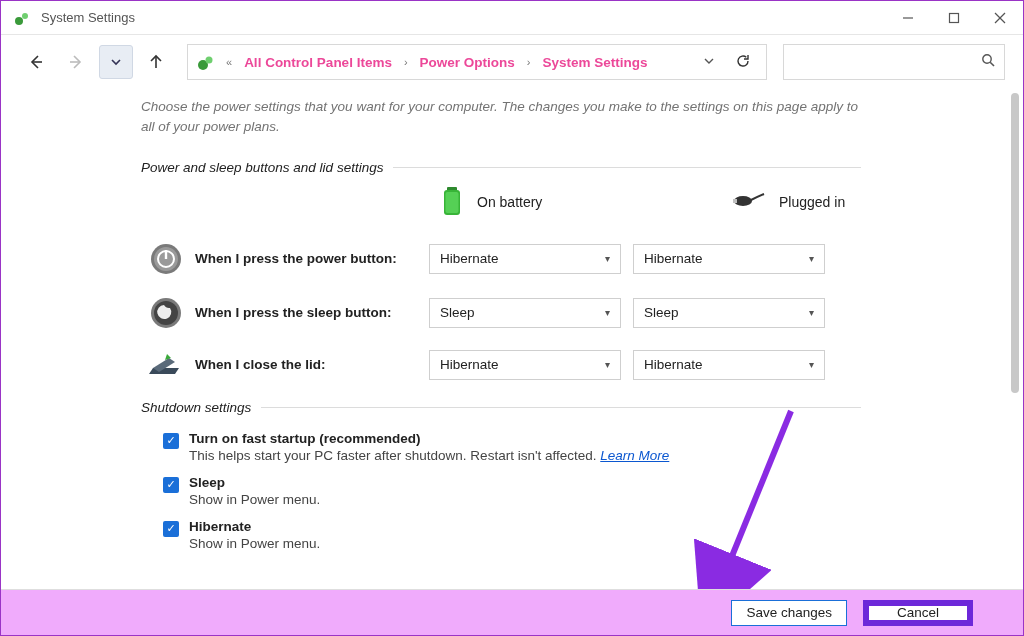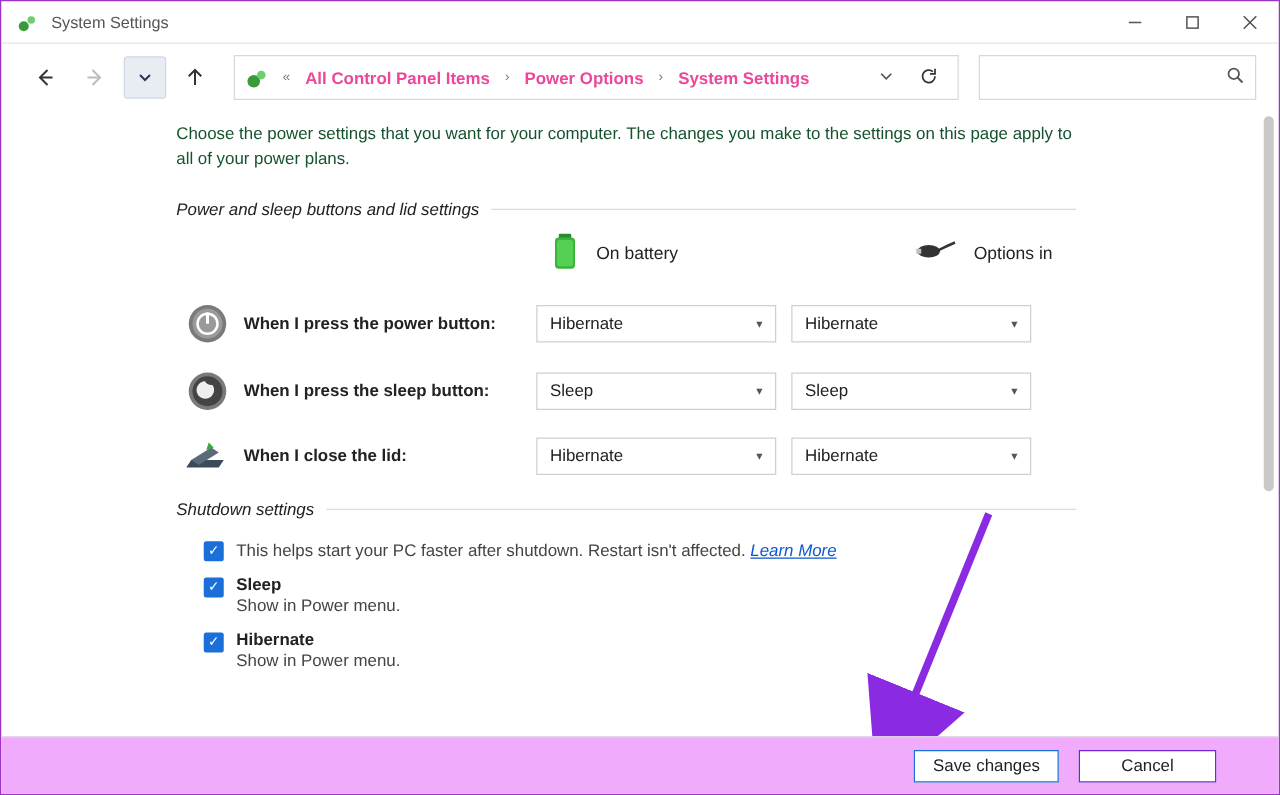--- a/index.html
+++ b/index.html
@@ -68,21 +68,21 @@
   .searchbox {
     width: 222px; height:36px; border:1px solid #d8d8d8;
     display:flex; align-items:center; padding-right:8px;
   }
   .searchbox .sicon { margin-left:auto; color:#666; }
   
   .content {
     padding: 8px 0 0 140px;
     position: relative;
   }
-  .intro { color:#14532d; line-height:1.5; max-width: 720px; margin-bottom: 22px;}
+  .intro { color:#737373; line-height:1.5; max-width: 720px; margin-bottom: 22px; font-style: italic;}
   .section-row {
     display:flex; align-items:center; color:#222; margin-bottom:6px; width: 720px;
   }
   .section-row .lbl { white-space:nowrap; padding-right:10px;font-style:italic; }
   .section-row .rule { flex:1; height:1px; background:#dcdcdc; }
   
   .heads { display:flex; padding-left: 300px; gap: 100px; margin: 10px 0 22px 0;}
   .heads .col { display:flex; align-items:center; gap:14px; width:190px;}
   .heads .col .txt { font-size:14px; }
   
@@ -112,21 +112,21 @@
   .chkrow .sub a { color:#0b57d0; text-decoration:underline; cursor:pointer;font-style:italic;}
   
   .footer {
     position:absolute; bottom:0; left:0; right:0;
     height: 46px; border-top:1px solid #dedede;
     display:flex; align-items:center; justify-content:flex-end;
     padding-right: 50px; gap:16px;
     background:#f0abfc;
   }
   .btn {
-    min-width: 110px; height:26px; border:1px solid #6d28d9;
+    min-width: 110px; height:26px; border:6px solid #6d28d9;
     background:#fff; font-size:13.5px; display:flex; align-items:center; justify-content:center;
     padding: 0 14px;
   }
   .btn.primary { border:1.5px solid #1a6fd8; }
   
   .arrow {
     position:absolute; pointer-events:none;
   }
   
   .scrollbar {
@@ -250,21 +250,21 @@
       <span class="txt">On battery</span>
     </div>
     <div class="col">
       <span>
         <svg width="34" height="20" viewBox="0 0 34 20">
             <ellipse cx="12" cy="10" rx="9" ry="5" fill="#333"></ellipse>
             <path d="M18 10 Q26 6 33 3" stroke="#333" stroke-width="2" fill="none"></path>
             <rect x="2" y="8" width="4" height="4" fill="#c0c0c0"></rect>
           </svg>
       </span>
-      <span class="txt">Options in</span>
+      <span class="txt">Plugged in</span>
     </div>
   </div>
 
   <div class="settingrow">
     <span class="icon">
       <svg width="34" height="34" viewBox="0 0 34 34">
           <circle cx="17" cy="17" r="15" fill="#7a7a7a"></circle>
           <circle cx="17" cy="17" r="12" fill="#9a9a9a"></circle>
           <circle cx="17" cy="17" r="8" fill="none" stroke="#fff" stroke-width="2"></circle>
           <line x1="17" y1="8" x2="17" y2="17" stroke="#fff" stroke-width="2.4"></line>
@@ -322,20 +322,21 @@
   <div class="section-row shutdown">
     <span class="lbl">Shutdown settings</span>
     <span class="rule"></span>
   </div>
 
   <div style="height:10px"></div>
 
   <div class="chkrow">
     <span class="cb">✓</span>
     <div class="body">
+      <span class="ttl">Turn on fast startup (recommended)</span>
       <span class="sub"><span>This helps start your PC faster after shutdown. Restart isn't affected. </span><a>Learn More</a></span>
     </div>
   </div>
 
   <div class="chkrow">
     <span class="cb">✓</span>
     <div class="body">
       <span class="ttl">Sleep</span>
       <span class="sub">Show in Power menu.</span>
     </div>

